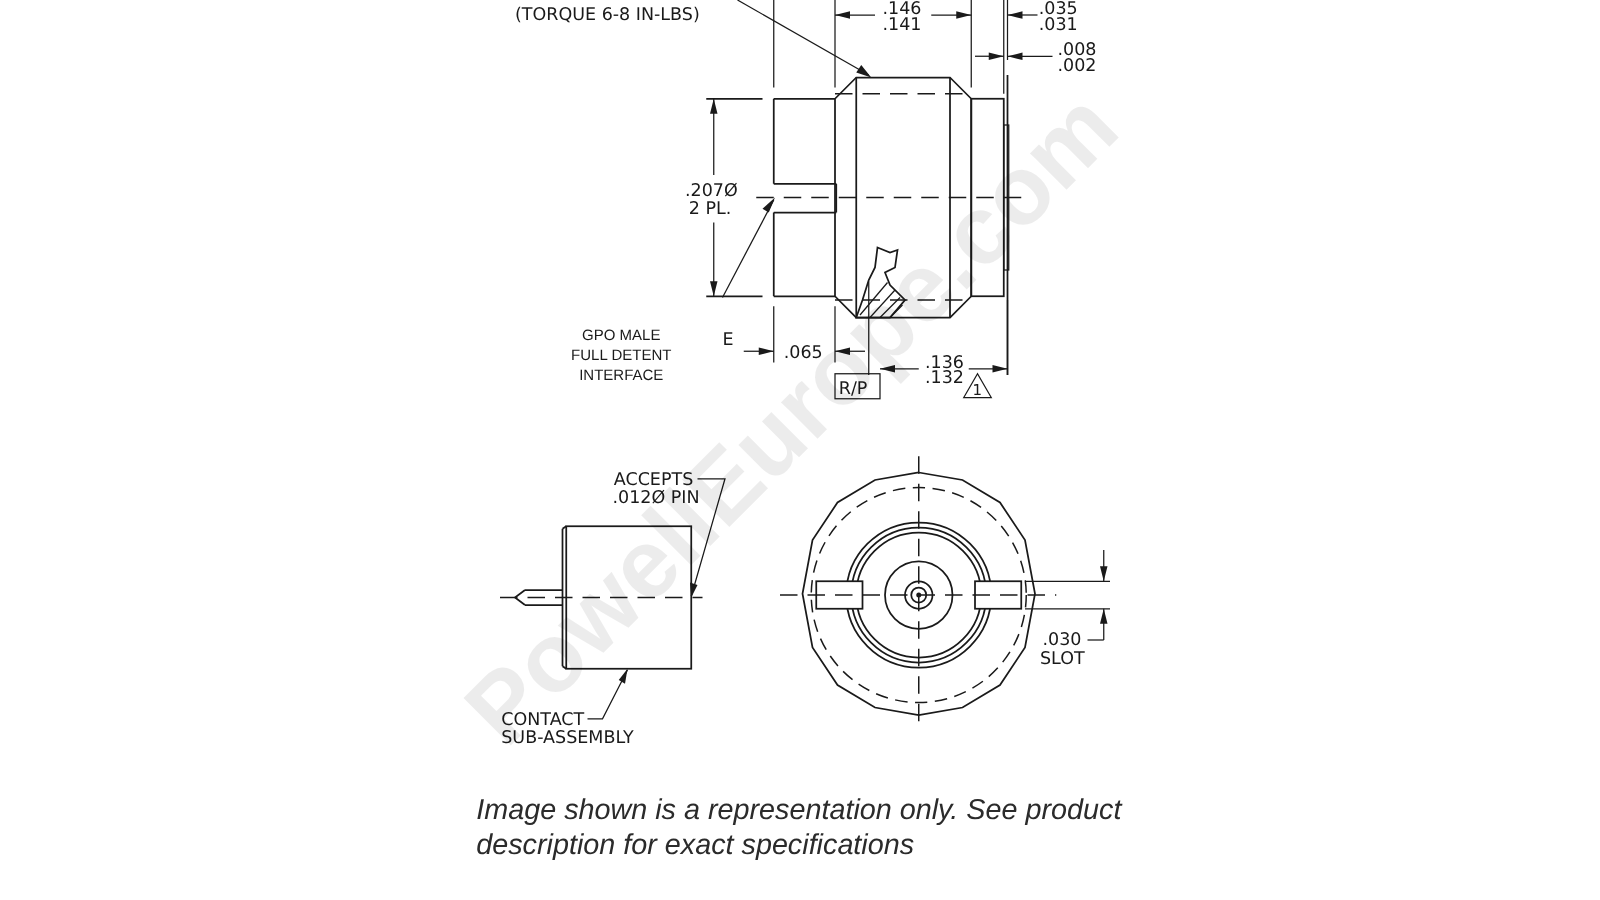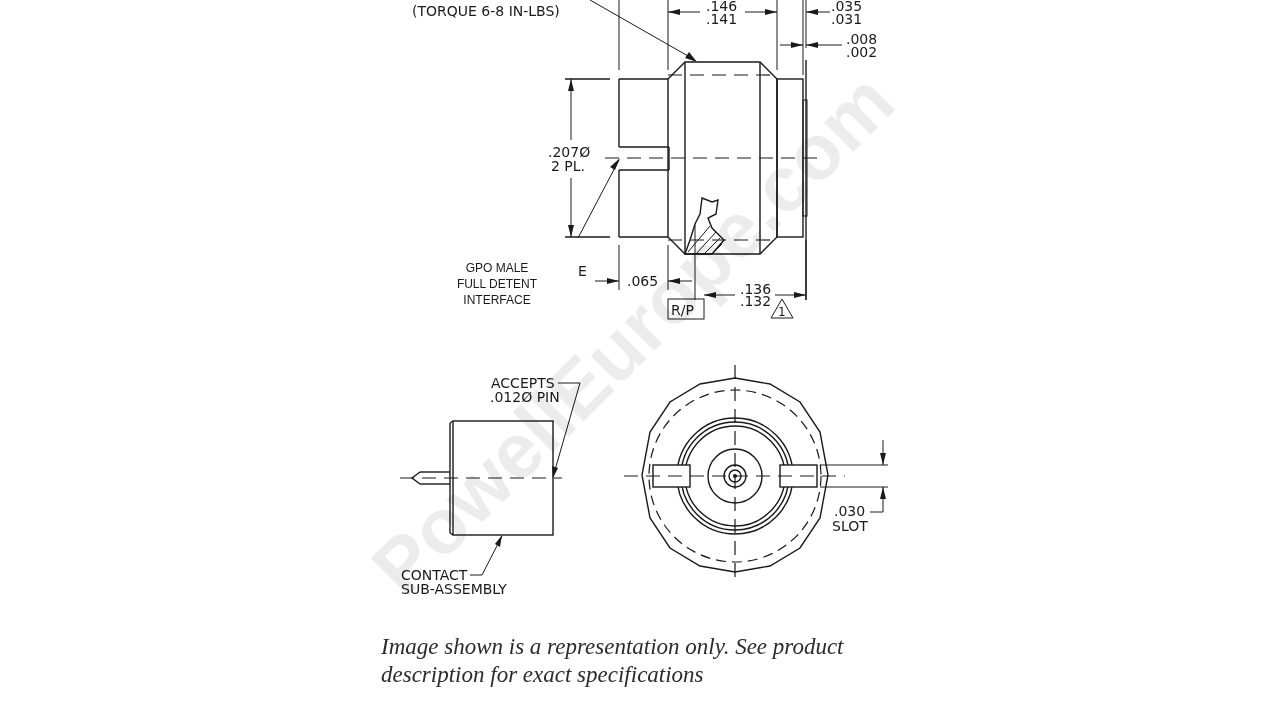--- a/index.html
+++ b/index.html
@@ -7,21 +7,21 @@
     #drawing { position:absolute; left:0; top:0; width:1280px; height:720px; }
     .ln { stroke:#1a1a1a; stroke-width:1.4; fill:none; }
     .thin { stroke:#1a1a1a; stroke-width:1; fill:none; }
     .dash { stroke:#1a1a1a; stroke-width:1.2; fill:none; stroke-dasharray:14 8; }
     .cad { font-family:"DejaVu Sans", sans-serif; font-size:14px; fill:#1a1a1a; }
     .note { font-family:"Liberation Sans", sans-serif; font-size:12px; fill:#1a1a1a; }
     .arrow { fill:#1a1a1a; stroke:none; }
     .wm { font-family:"Liberation Sans", sans-serif; font-size:78px; font-weight:bold; fill:#000; opacity:0.07; }
     .caption {
       position:absolute; left:381px; top:633px; width:560px;
-      font-family:Liberation Serif, serif; font-style:italic;
+      font-family:Liberation Sans, sans-serif; font-style:italic;
       font-size:23px; line-height:28px; color:#2b2b2b;
     }
   </style>
 </head>
 <body>
 
 <svg id="drawing" viewBox="0 0 1280 720" xmlns="http://www.w3.org/2000/svg">
 
   <g>
 

